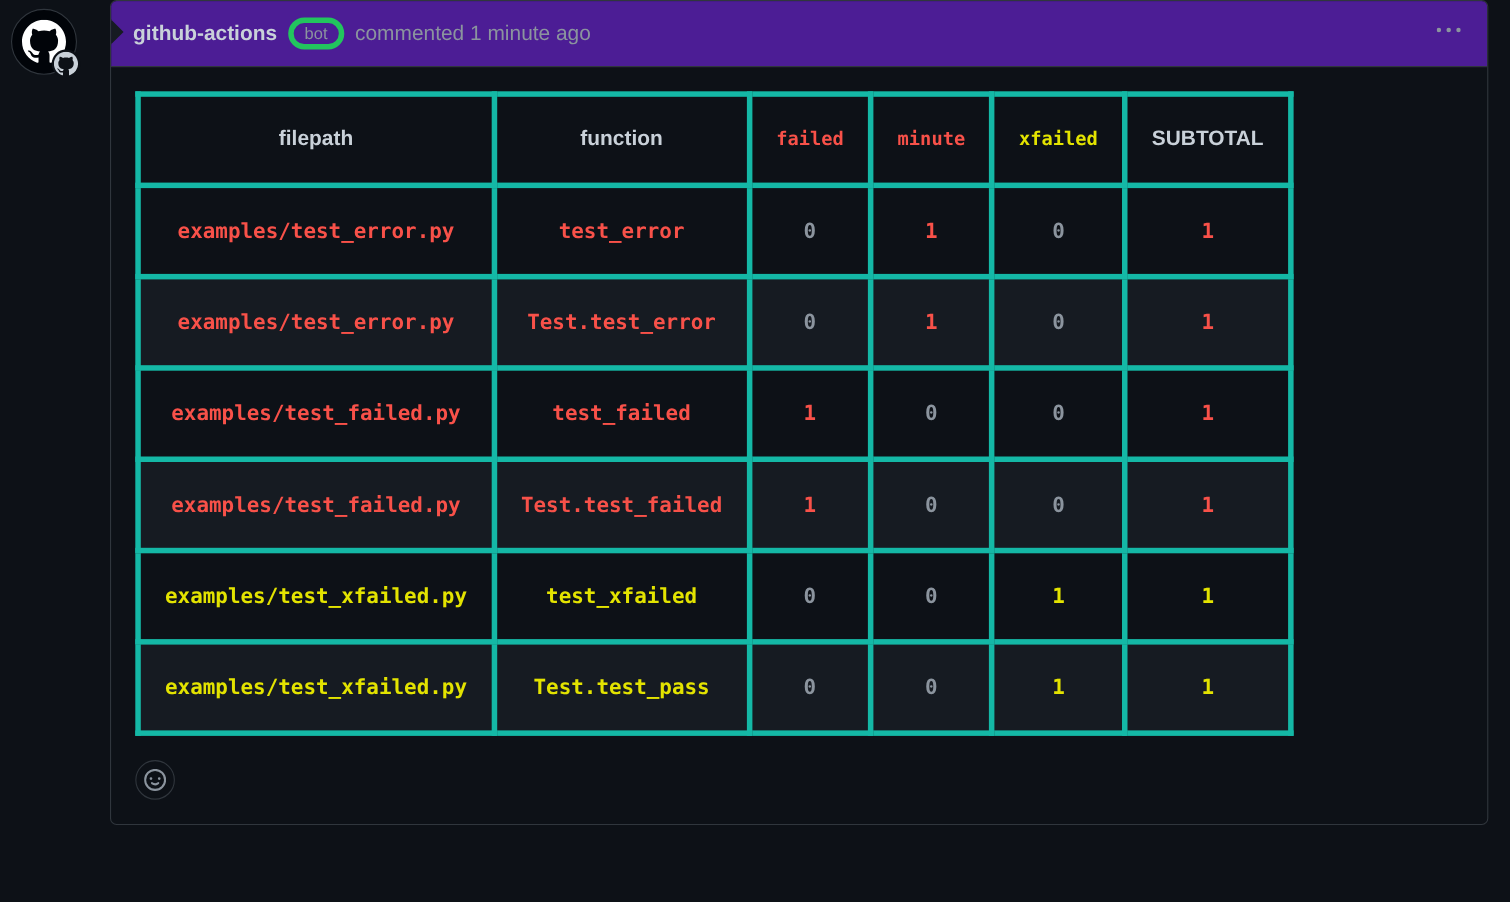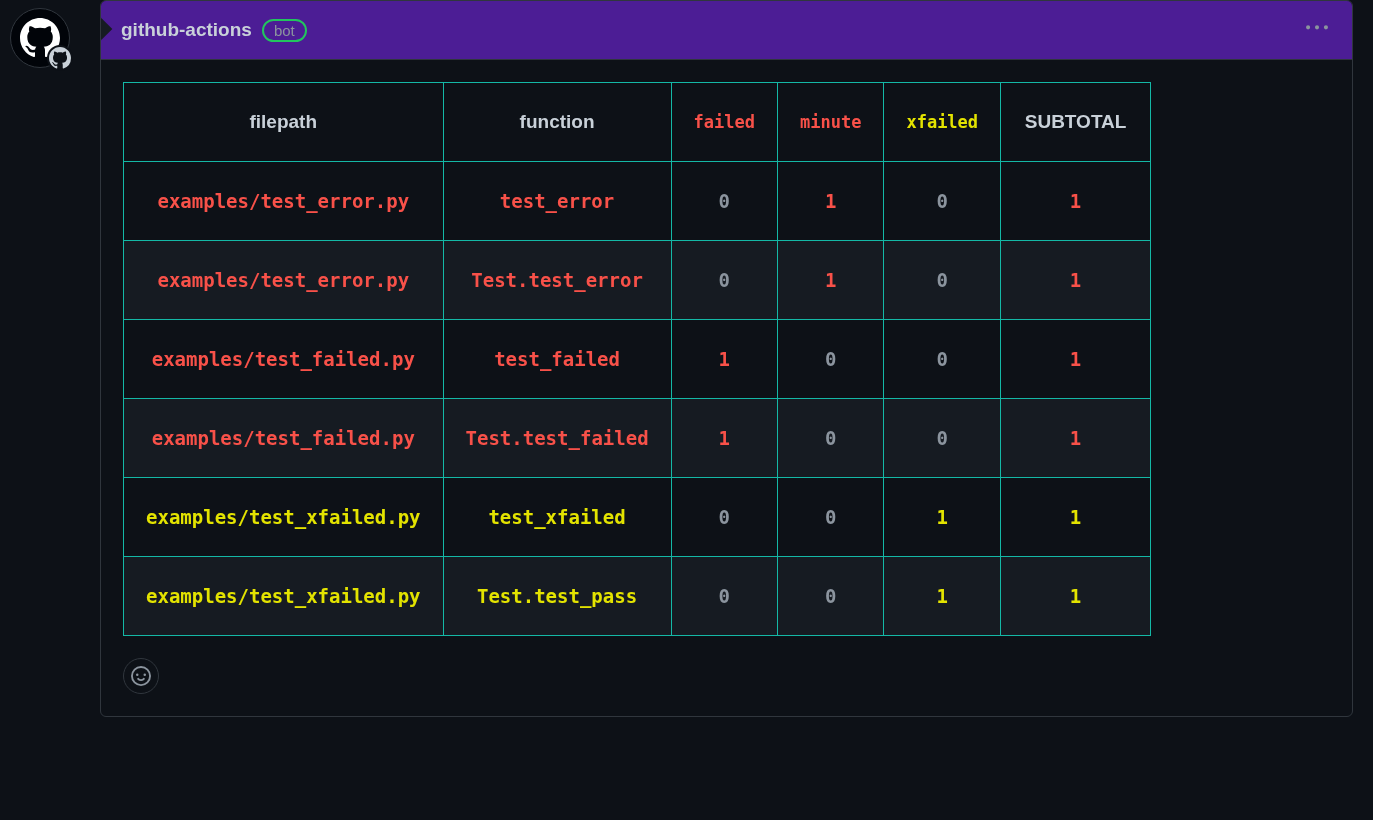--- a/index.html
+++ b/index.html
@@ -88,21 +88,21 @@
       align-items: center;
       border-bottom: 1px solid #30363d;
     }
     .author {
       font-weight: 600;
       color: #c9d1d9;
       font-size: 19px;
       margin-right: 10px;
     }
     .bot-badge {
-      border: 2px solid #22c55e;
+      border: 5px solid #22c55e;
       border-radius: 18px;
       padding: 1px 10px;
       font-size: 15px;
       color: #8b949e;
       margin-right: 10px;
     }
     .comment-time {
       color: #8b949e;
       font-size: 19px;
     }
@@ -120,21 +120,21 @@
       height: 22px;
     }
     .comment-body {
       padding: 22px;
     }
     table {
       border-collapse: collapse;
       width: auto;
     }
     th, td {
-      border: 1px solid #14b8a6;
+      border: 5px solid #14b8a6;
       padding: 28px 22px;
       text-align: center;
       font-size: 19px;
     }
     th {
       font-weight: 600;
       color: #c9d1d9;
     }
     tbody tr:nth-child(even) td {
       background: #161b22;
@@ -199,20 +199,21 @@
         </svg>
       </div>
     </div>
   </div>
 
   <div class="comment-box">
     <div class="comment-arrow"></div>
     <div class="comment-header">
       <a class="author">github-actions</a>
       <span class="bot-badge">bot</span>
+      <span class="comment-time">commented 1 minute ago</span>
       <div class="header-spacer"></div>
       <div class="kebab">
         <svg viewBox="0 0 16 16">
             <path d="M8 9a1.5 1.5 0 100-3 1.5 1.5 0 000 3zM1.5 9a1.5 1.5 0 100-3 1.5 1.5 0 000 3zm13 0a1.5 1.5 0 100-3 1.5 1.5 0 000 3z"></path>
           </svg>
       </div>
     </div>
 
     <div class="comment-body">
       <table>

